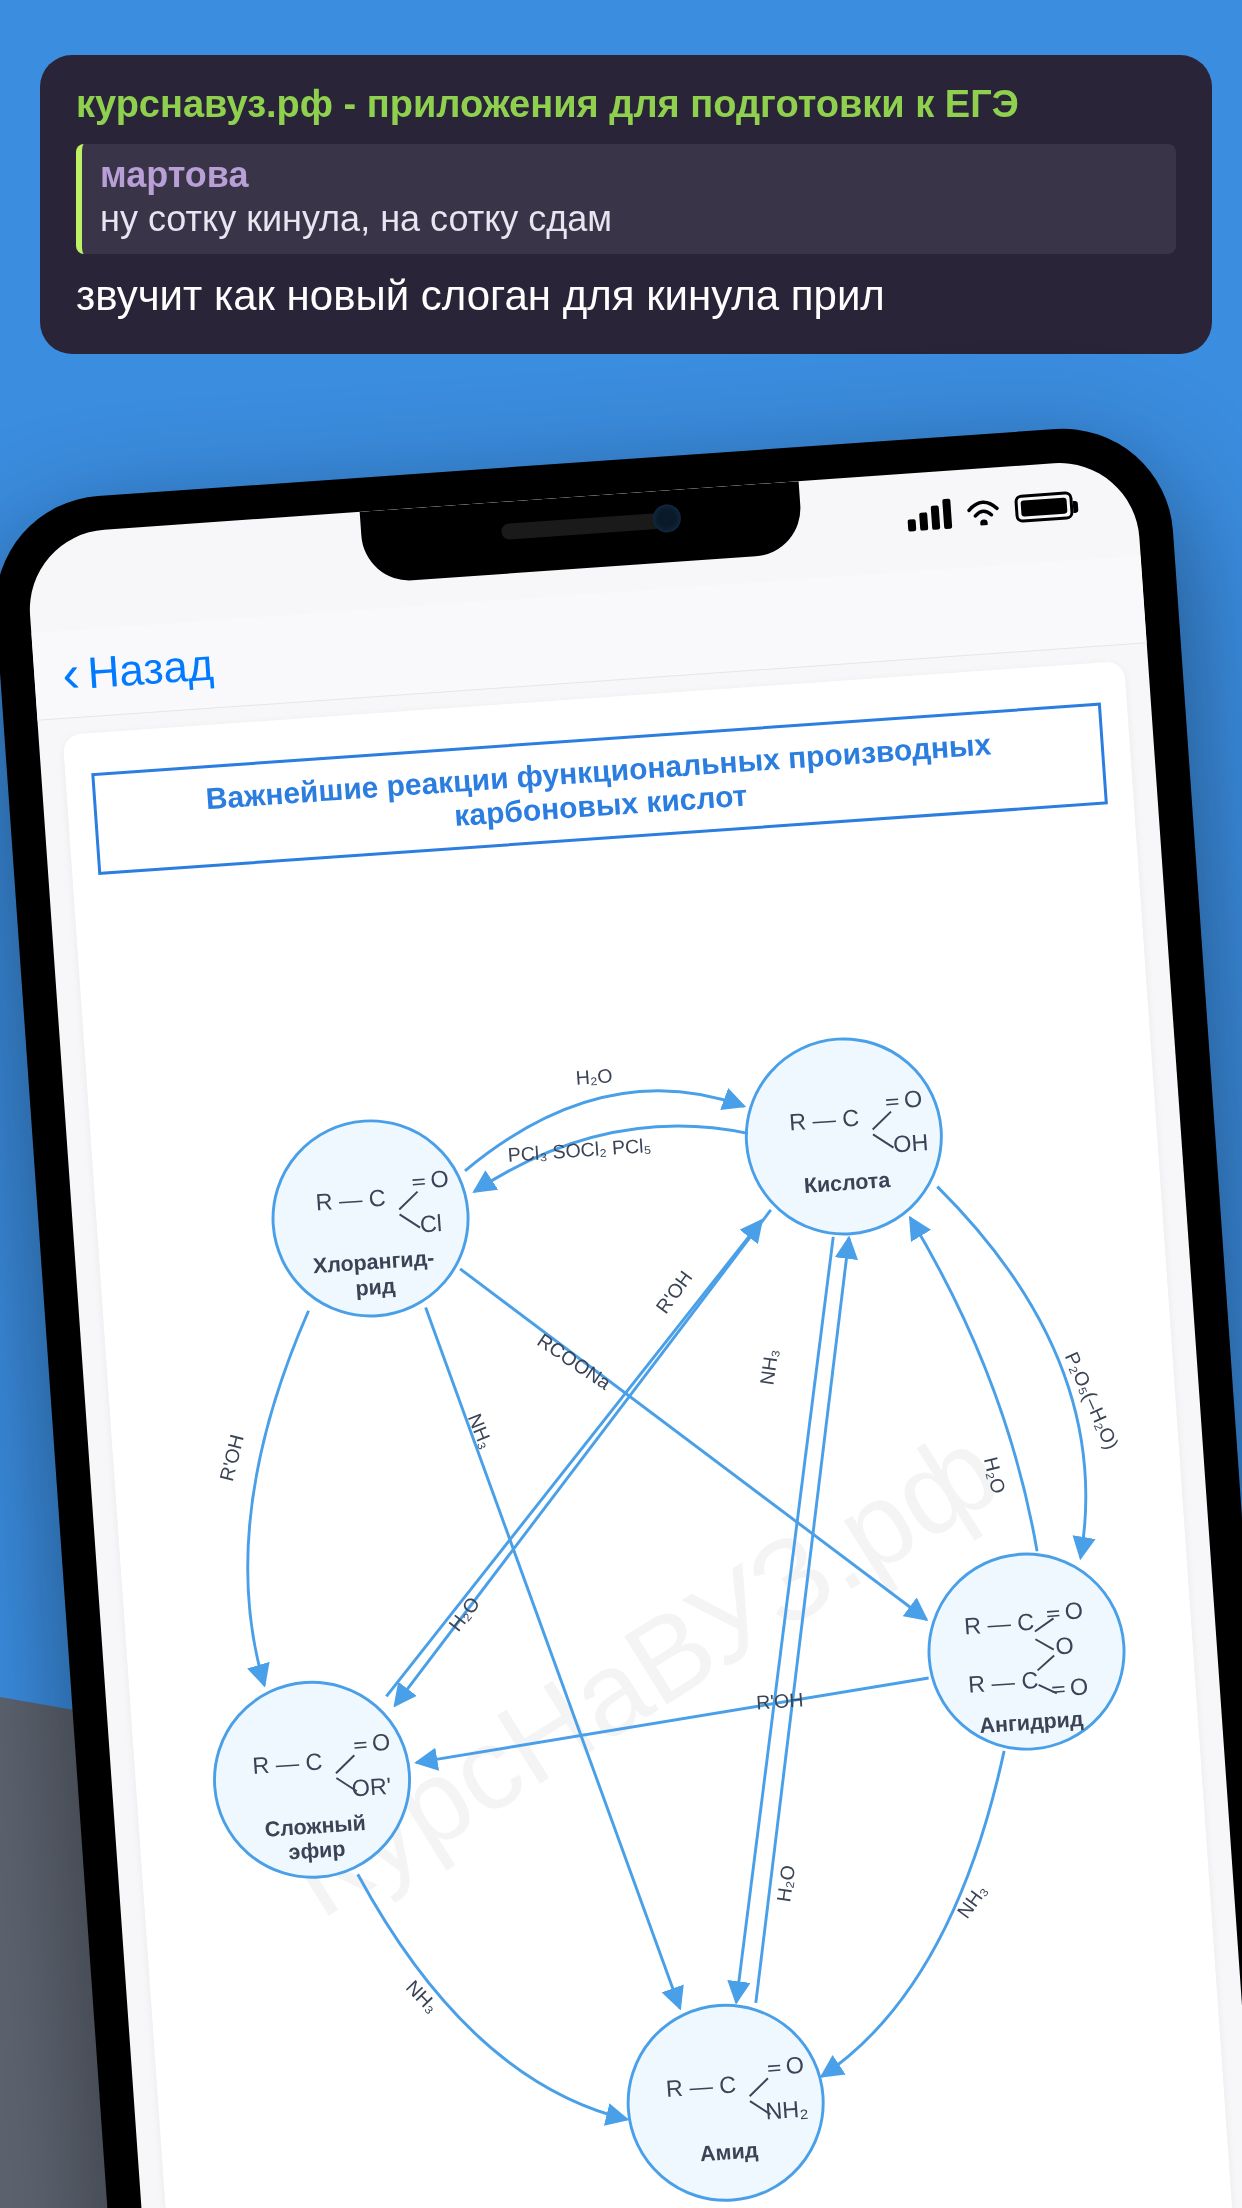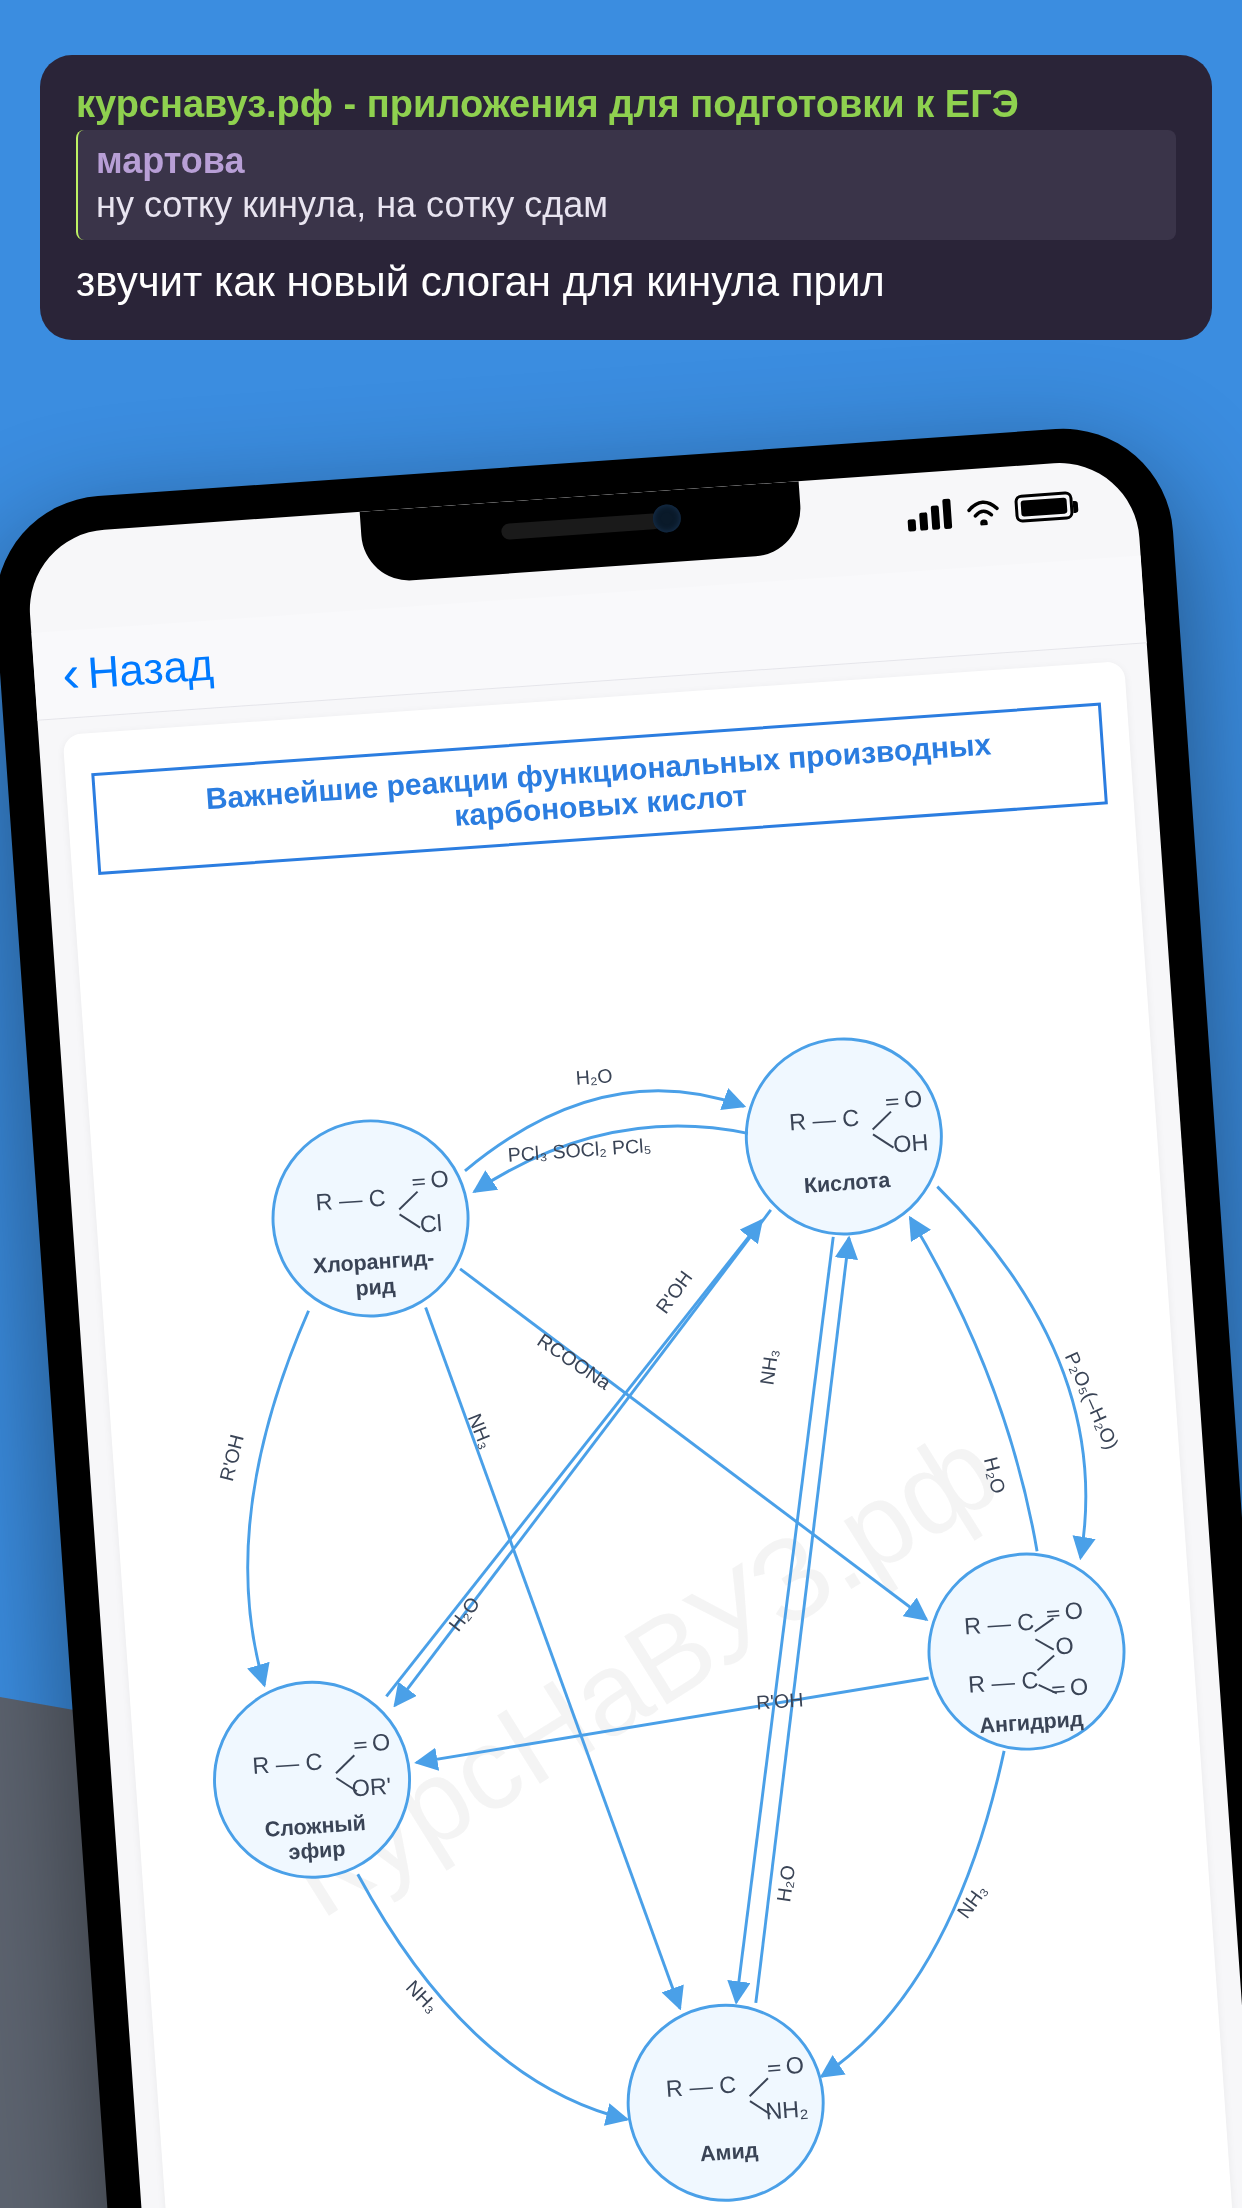--- a/index.html
+++ b/index.html
@@ -19,25 +19,25 @@
     left: 40px;
     right: 30px;
     background: #2a2438;
     border-radius: 32px;
     padding: 28px 36px 34px 36px;
   }
   .chat-title {
     color: #8fd14f;
     font-size: 38px;
     font-weight: 700;
-    margin-bottom: 4px;
+    margin-bottom: 18px;
   }
   .quote-box {
     background: #3a3449;
-    border-left: 2px solid #bef264;
+    border-left: 6px solid #bef264;
     border-radius: 8px;
     padding: 10px 18px 14px 18px;
     margin-bottom: 18px;
   }
   .quote-author {
     color: #b89fd6;
     font-size: 36px;
     font-weight: 700;
     margin-bottom: 2px;
   }

